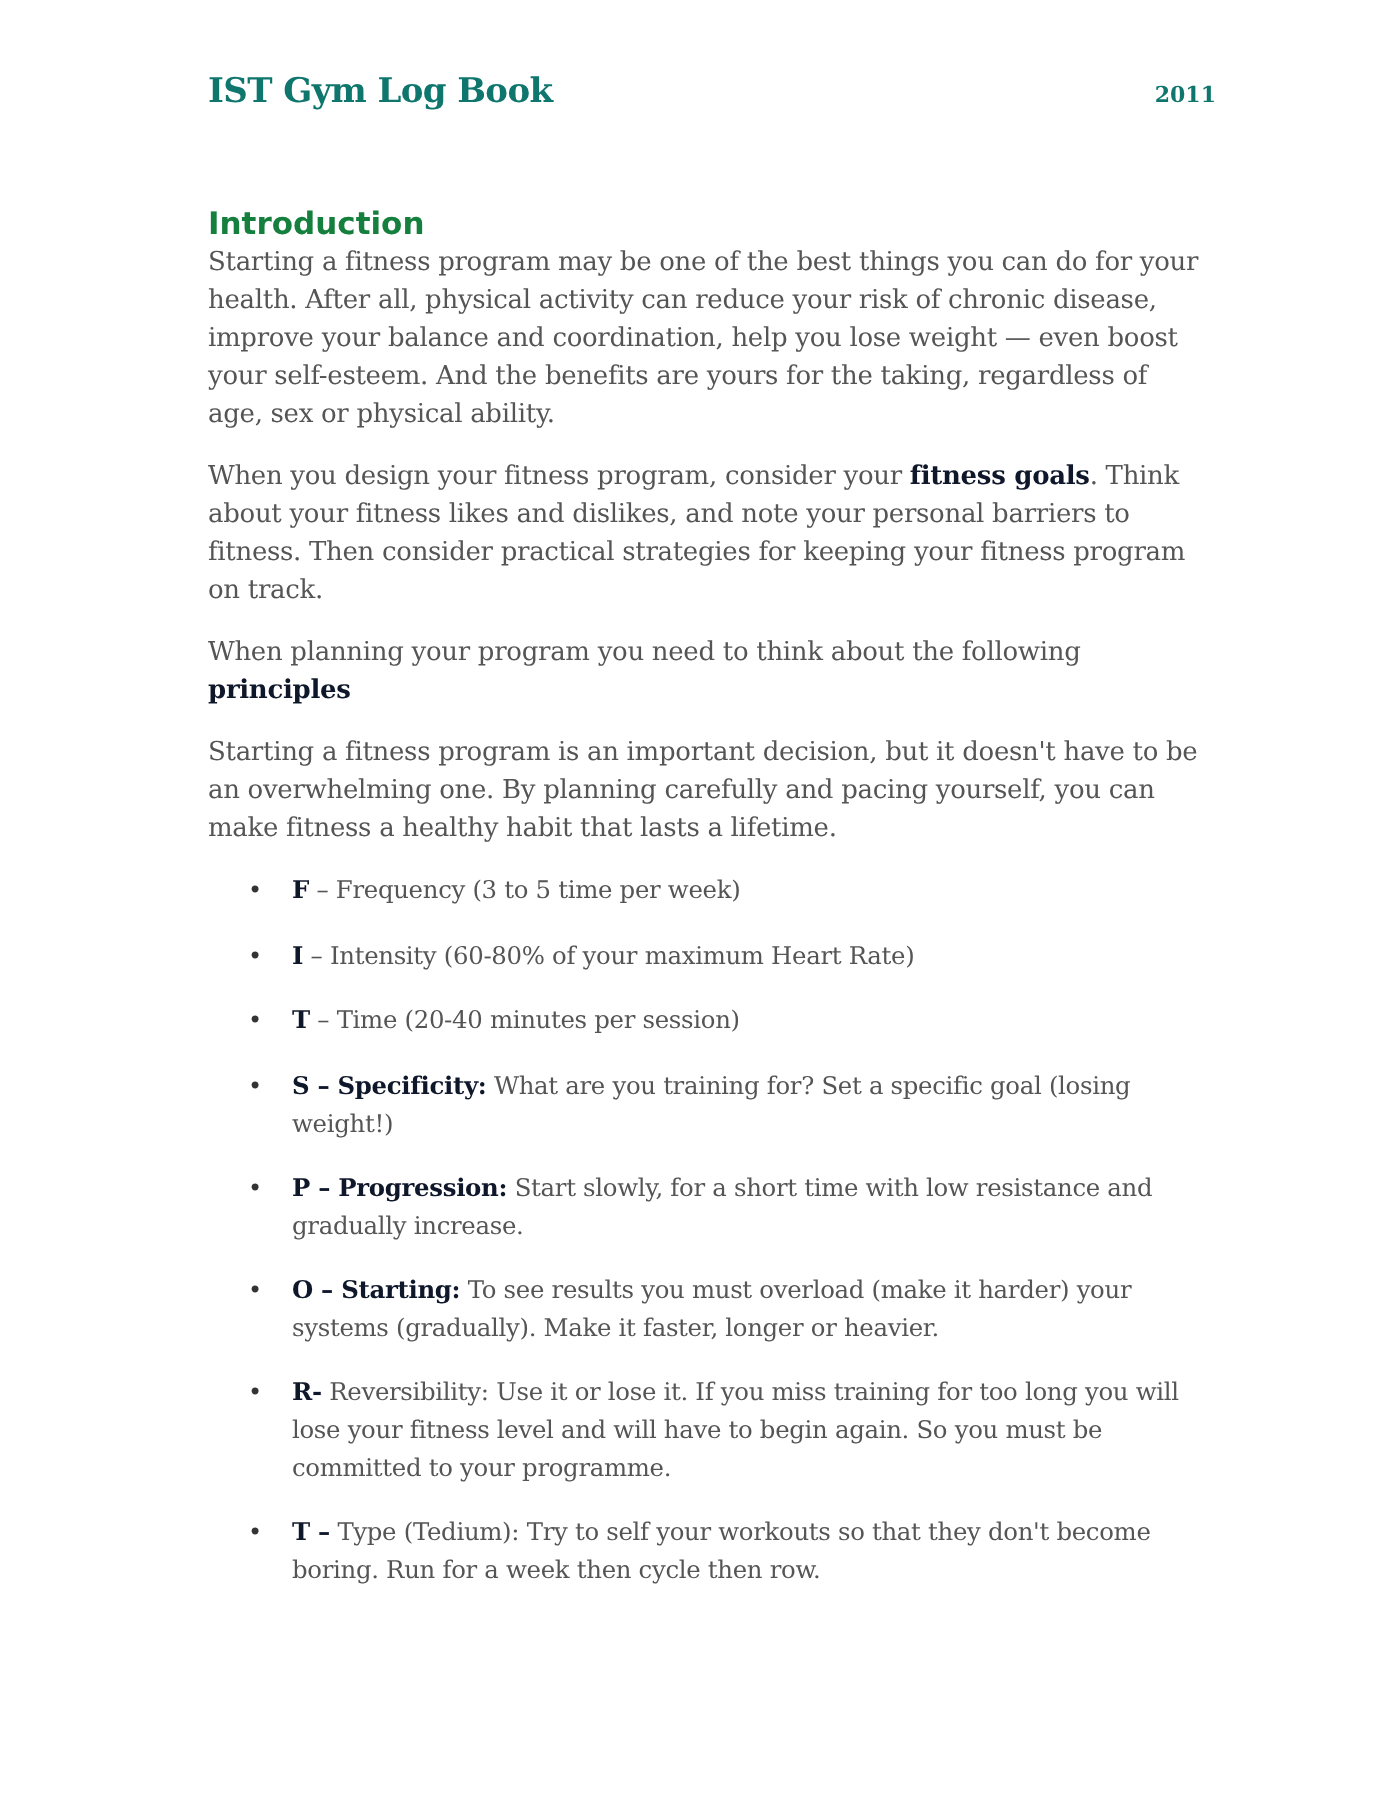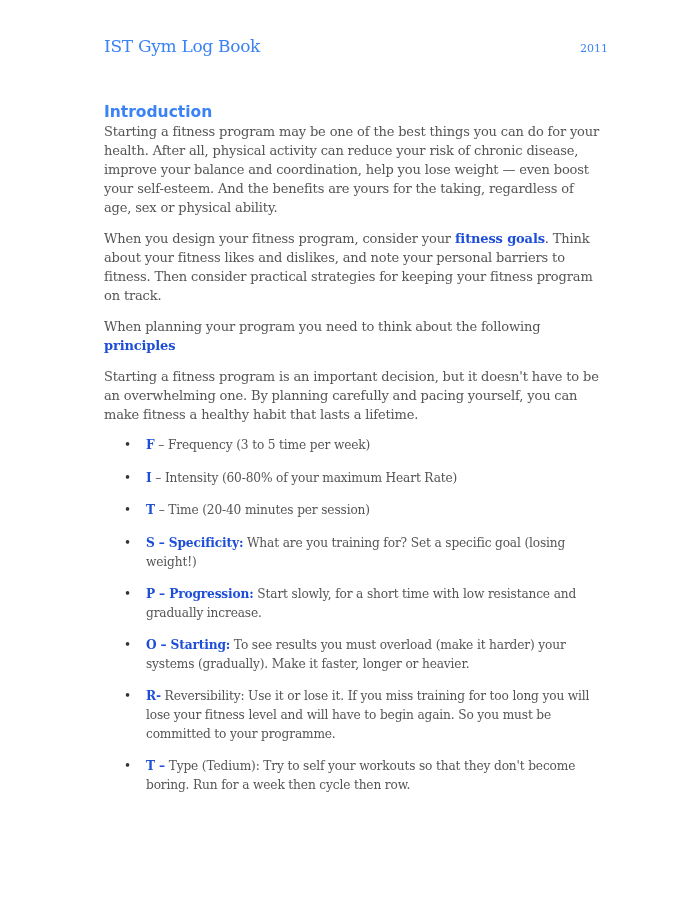--- a/index.html
+++ b/index.html
@@ -4,38 +4,38 @@
   <style>
     html, body { margin: 0; padding: 0; background: #ffffff; }
     body {
       width: 693px; height: 898px; position: relative; overflow: hidden;
       font-family: "DejaVu Serif", serif;
       color: #555555;
     }
     .header {
       position: absolute; left: 104px; top: 36px; width: 504px;
       display: flex; justify-content: space-between; align-items: baseline;
-      color: #3b82f6; font-weight: normal;
+      color: #0f766e; font-weight: bold;
       font-family: "DejaVu Serif", serif;
     }
     .header .title { font-size: 17px; letter-spacing: -0.3px; }
     .header .year { font-size: 11px; }
     .content {
       position: absolute; left: 104px; top: 102px; width: 500px;
     }
     h1 {
       margin: 0; font-family: "DejaVu Sans", sans-serif; font-size: 15.5px;
-      color: #3b82f6; font-weight: bold; line-height: 20px;
+      color: #15803d; font-weight: bold; line-height: 20px;
     }
     p {
       margin: 0 0 12px 0; font-size: 13px; line-height: 19px;
       letter-spacing: -0.15px;
     }
     p.first { margin-top: 0; }
-    b { color: #1d4ed8; }
+    b { color: #0f172a; }
     ul { list-style: none; margin: 0; padding: 0; }
     li {
       position: relative; padding-left: 42px; font-size: 12.2px; line-height: 19px;
       letter-spacing: -0.15px;
     }
     li .bullet {
       position: absolute; left: 20px; top: 0; color: #333; font-size: 12px;
     }
     ul.principles li { margin-bottom: 13.5px; }
     ul.sport li { margin-bottom: 13px; }

